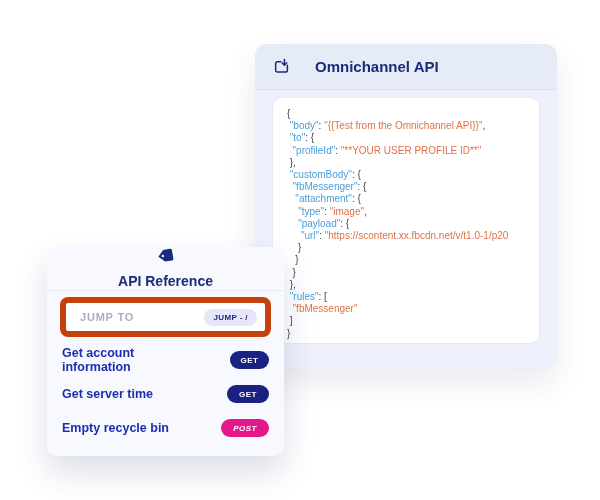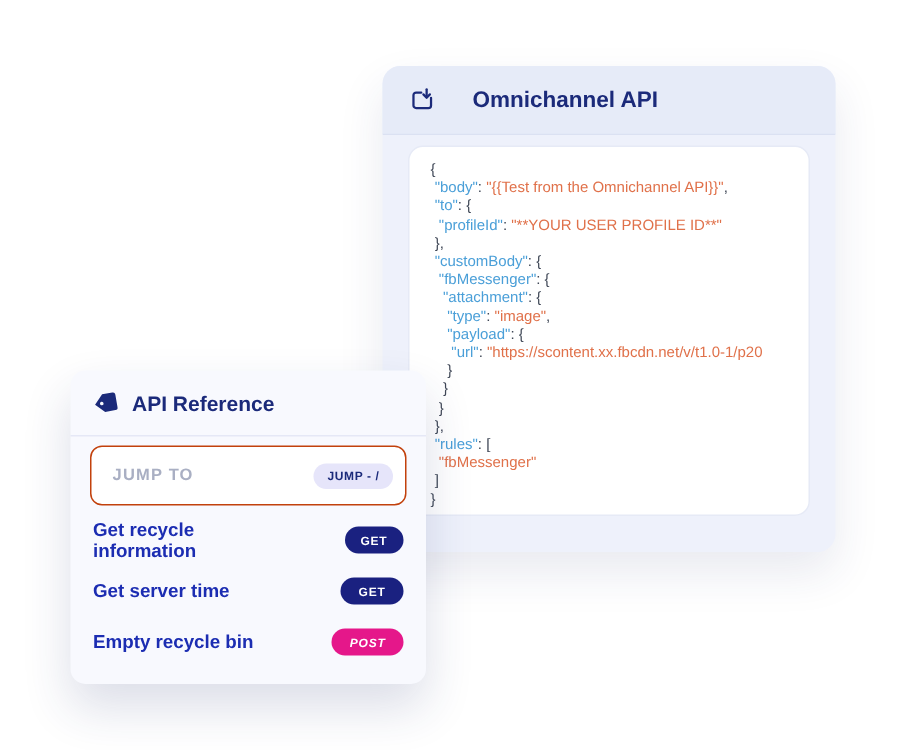--- a/index.html
+++ b/index.html
@@ -28,28 +28,28 @@
   .code-line .p { color:#3f4756; }
 
   
   .ref-card {
     position:absolute; left:47px; top:247px; width:237px; height:209px;
     background:#f8f9fe; border-radius:10px;
     box-shadow:0 16px 32px rgba(35,48,110,0.16);
   }
   .ref-header {
     height:44px; display:flex; align-items:center; gap:9px;
-    padding:0 15px; border-bottom:1px solid #e5e8f6; box-sizing:border-box;
+    padding:0 15px; border-bottom:1px solid #e5e8f6; box-sizing:border-box;flex-direction:column;
   }
   .ref-title { color:#1b2a7a; font-size:14px; font-weight:bold; }
   .tag-icon { display:flex; transform:rotate(-10deg); }
 
   .jump-box {
     margin:6px 13px 0; height:40px; background:#ffffff;
-    border:1px solid #c2410c; border-radius:8px;
+    border:6px solid #c2410c; border-radius:8px;
     display:flex; align-items:center; justify-content:space-between;
     padding:0 8px 0 12px; box-sizing:border-box;
   }
   .jump-input {
     border:none; outline:none; background:transparent; width:120px;
     font-family:"Liberation Sans", sans-serif;
     font-size:11px; font-weight:bold; letter-spacing:0.8px; color:#4a5166;
   }
   .jump-input::placeholder { color:#a9afc3; opacity:1; }
   .shortcut-badge {
@@ -121,21 +121,21 @@
       <span class="ref-title">API Reference</span>
     </div>
 
     <div class="jump-box">
       <input class="jump-input" type="text" placeholder="JUMP TO" style="">
       <span class="shortcut-badge">JUMP - /</span>
     </div>
 
     <div class="endpoint-list">
         <div class="endpoint-row">
-          <span class="endpoint-label">Get recycle information</span>
+          <span class="endpoint-label">Get account information</span>
           <span class="method-badge" style="background: rgb(26, 33, 128);">GET</span>
         </div>
         <div class="endpoint-row">
           <span class="endpoint-label">Get server time</span>
           <span class="method-badge" style="background: rgb(26, 33, 128);">GET</span>
         </div>
         <div class="endpoint-row">
           <span class="endpoint-label">Empty recycle bin</span>
           <span class="method-badge" style="background: rgb(229, 23, 138); font-style: italic;">POST</span>
         </div>

